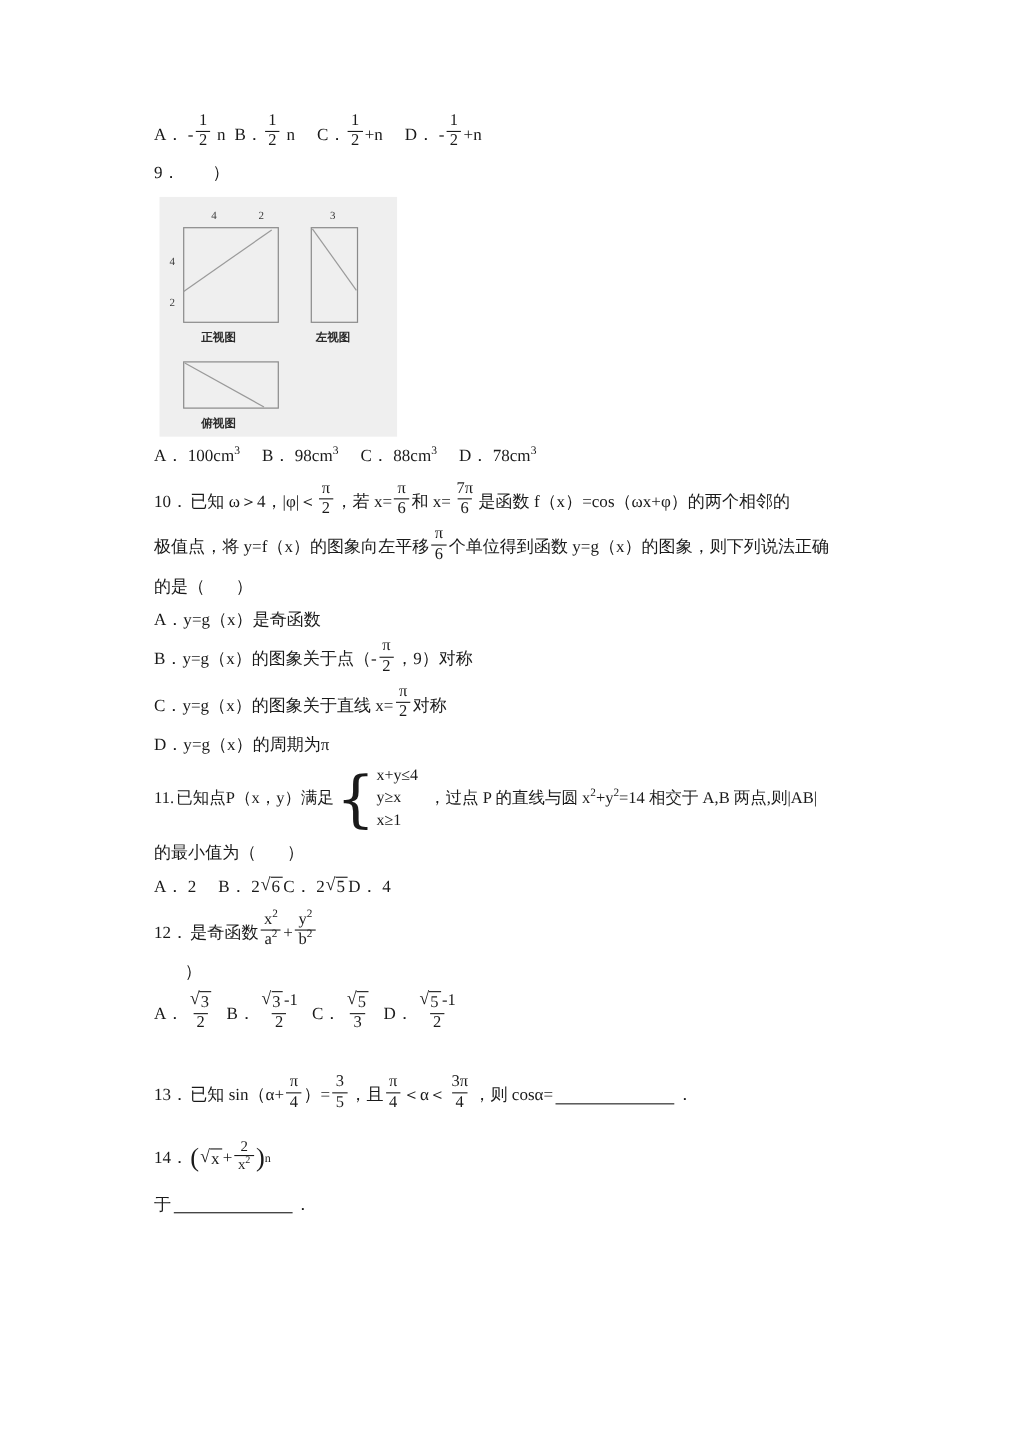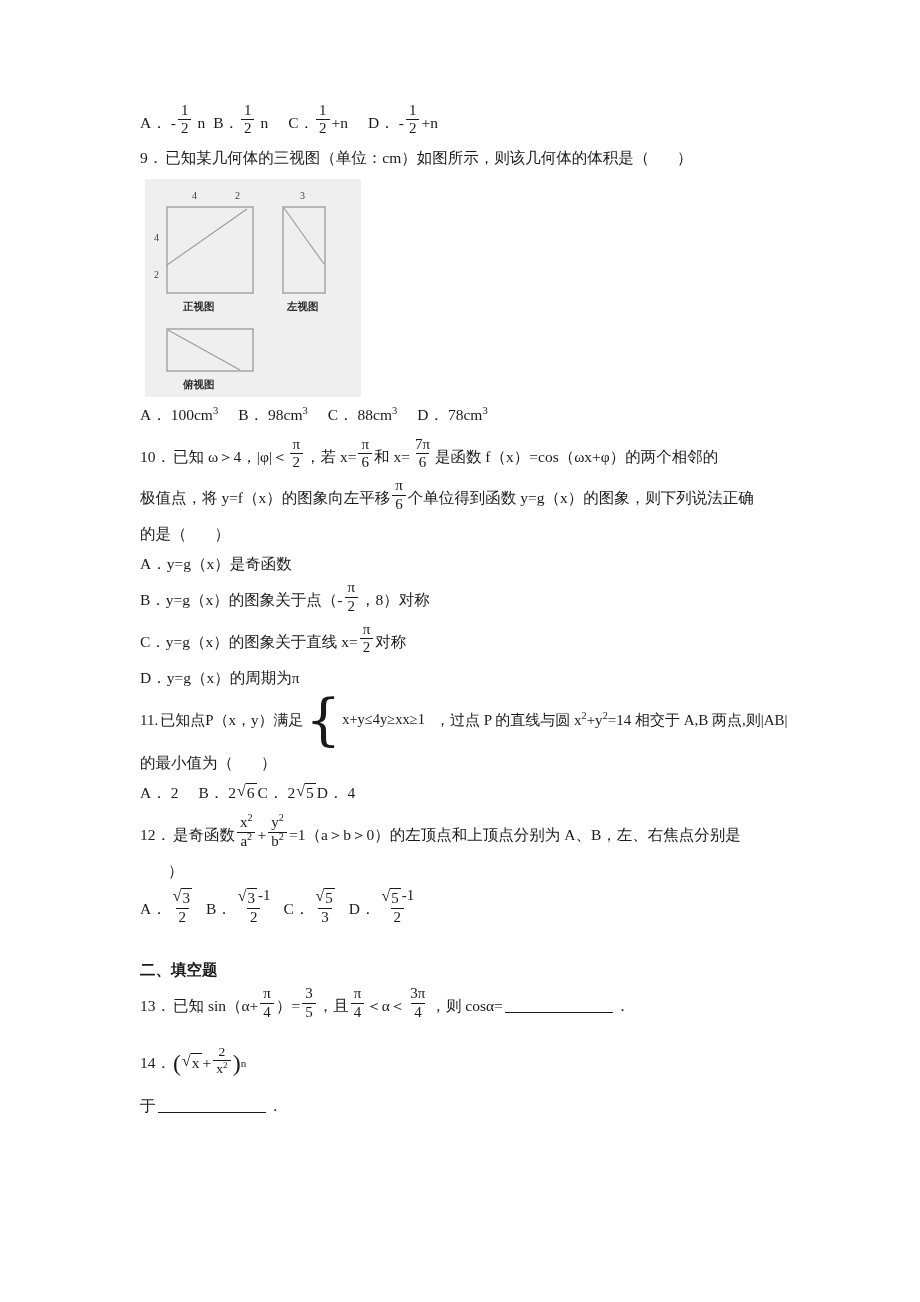--- a/index.html
+++ b/index.html
@@ -133,21 +133,21 @@
     font-size: 56px;
     line-height: 0.86;
     font-family: "DejaVu Serif", serif;
     font-weight: 300;
     margin-right: 1px;
     position: relative;
     top: 1px;
   }
   .system .rows {
     display: flex;
-    flex-direction: row;
+    flex-direction: column;
     justify-content: center;
     font-size: 14.5px;
     line-height: 1.42;
   }
   .v-gap-s { height: 7px; }
   .v-gap-m { height: 13px; }
   .v-gap-l { height: 22px; }
   .v-gap-xl { height: 30px; }
 </style>
 </head>
@@ -187,21 +187,20 @@
       <span>-</span>
       <span class="frac">
         <span class="num">1</span>
         <span class="den">2</span>
       </span>
       <span>+n</span>
     </div>
 
     <div class="line" style="margin-bottom:10px;">
       <span class="qnum">9．</span>
-      <span>已知某几何体的三视图（单位：cm）如图所示，则该几何体的体积是（</span>
       <span class="paren-blank">&nbsp;&nbsp;&nbsp;</span>
       <span>）</span>
     </div>
 
     <div class="figure-box">
       <svg width="216" height="218" viewBox="0 0 216 218">
 
         <rect x="22" y="28" width="86" height="86" fill="none" stroke="#8a8a8a" stroke-width="1.1"></rect>
         <line x1="22" y1="86" x2="102" y2="30" stroke="#9a9a9a" stroke-width="1.1"></line>
         <text x="47" y="20" font-size="10" font-family="'Liberation Serif', serif" fill="#3a3a3a">4</text>
@@ -291,21 +290,21 @@
 
     <div class="v-gap-s"></div>
 
     <div class="line">
       <span>B．</span>
       <span>y=g（x）的图象关于点（-</span>
       <span class="frac">
         <span class="num">π</span>
         <span class="den">2</span>
       </span>
-      <span>，8）对称</span>
+      <span>，9）对称</span>
     </div>
 
     <div class="v-gap-s"></div>
 
     <div class="line">
       <span>C．</span>
       <span>y=g（x）的图象关于直线 x=</span>
       <span class="frac">
         <span class="num">π</span>
         <span class="den">2</span>
@@ -378,21 +377,20 @@
       <span>是奇函数</span>
       <span class="frac">
         <span class="num"><span>x</span><sup class="exp">2</sup></span>
         <span class="den"><span>a</span><sup class="exp">2</sup></span>
       </span>
       <span>+</span>
       <span class="frac">
         <span class="num"><span>y</span><sup class="exp">2</sup></span>
         <span class="den"><span>b</span><sup class="exp">2</sup></span>
       </span>
-      <span>=1（a＞b＞0）的左顶点和上顶点分别为 A、B，左、右焦点分别是</span>
     </div>
 
     <div class="v-gap-s"></div>
 
     <div class="line">
       <span class="paren-blank">&nbsp;&nbsp;&nbsp;</span>
       <span>）</span>
     </div>
 
     <div class="v-gap-s"></div>
@@ -430,23 +428,20 @@
         <span class="num"><span class="rad">
               <span class="sign">√</span>
               <span class="rand">5</span>
             </span><span>-1</span></span>
         <span class="den">2</span>
       </span>
     </div>
 
     <div class="v-gap-xl"></div>
 
-    <div class="line section-head">
-      <span>二、填空题</span>
-    </div>
 
     <div class="v-gap-s"></div>
 
     <div class="line">
       <span class="qnum">13．</span>
       <span>已知 sin（α+</span>
       <span class="frac">
         <span class="num">π</span>
         <span class="den">4</span>
       </span>

